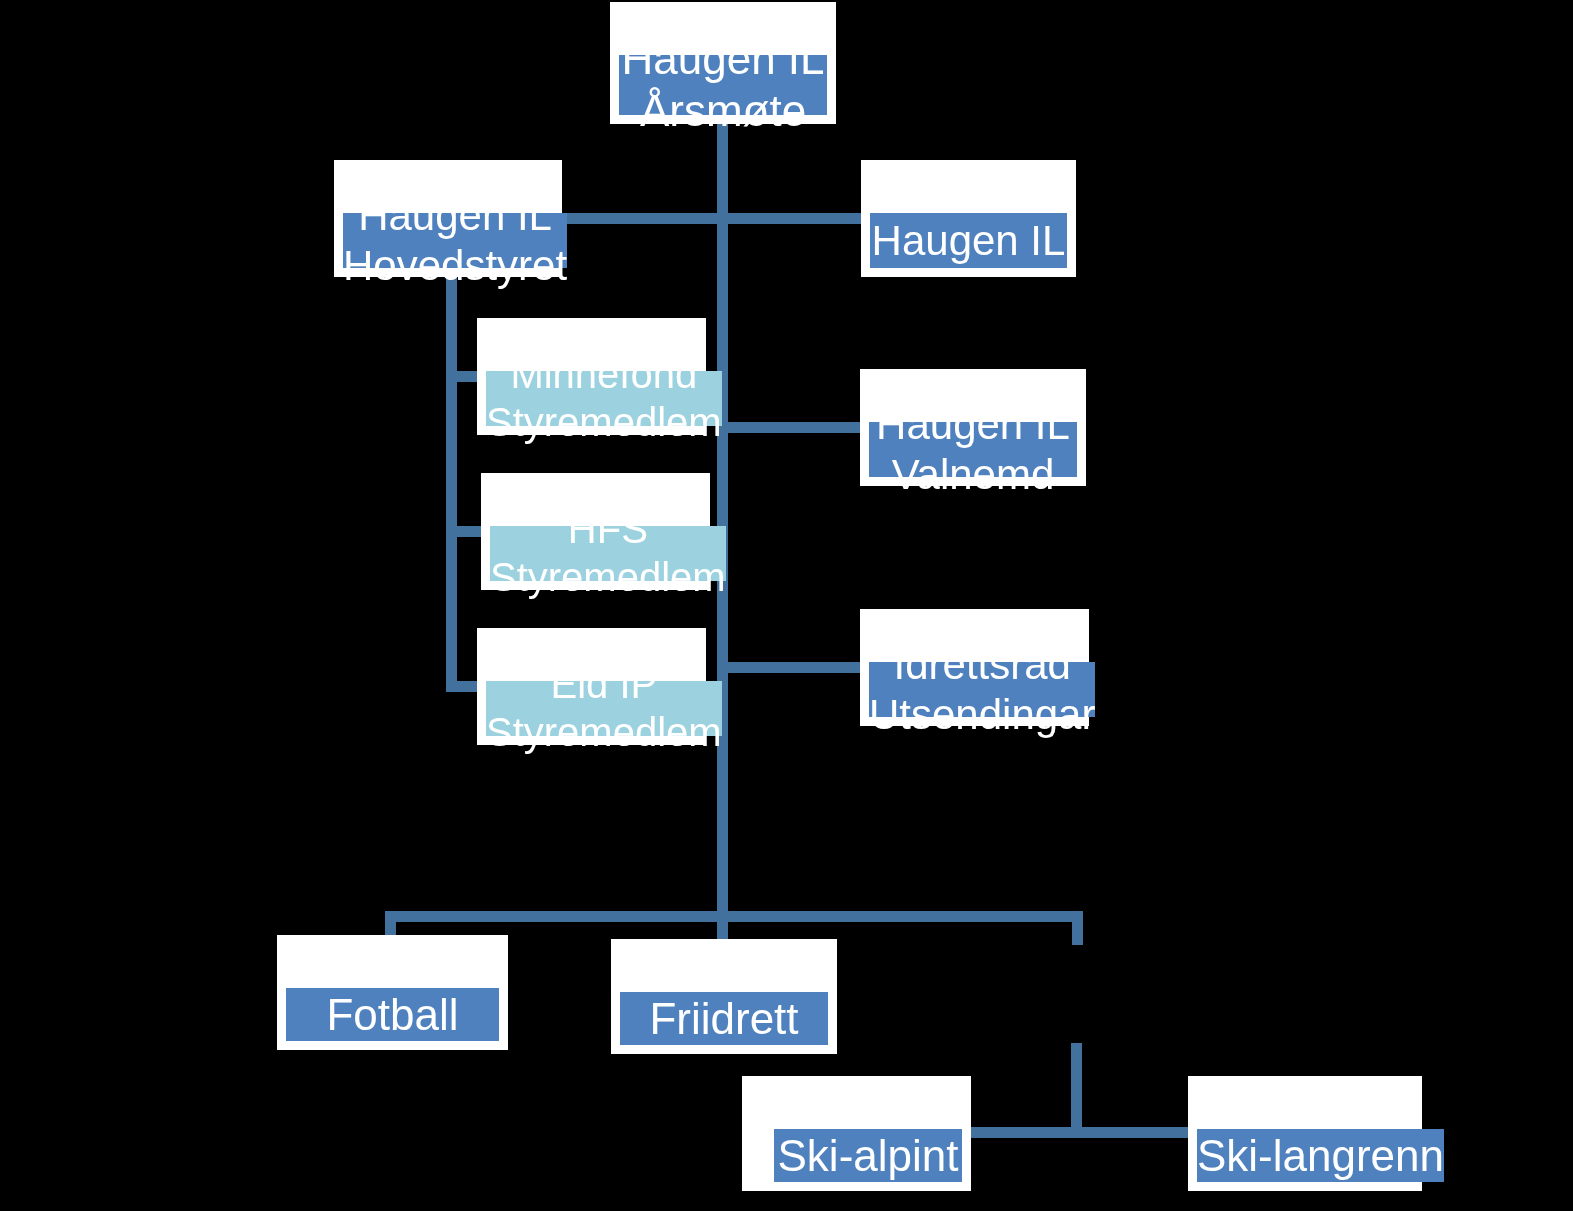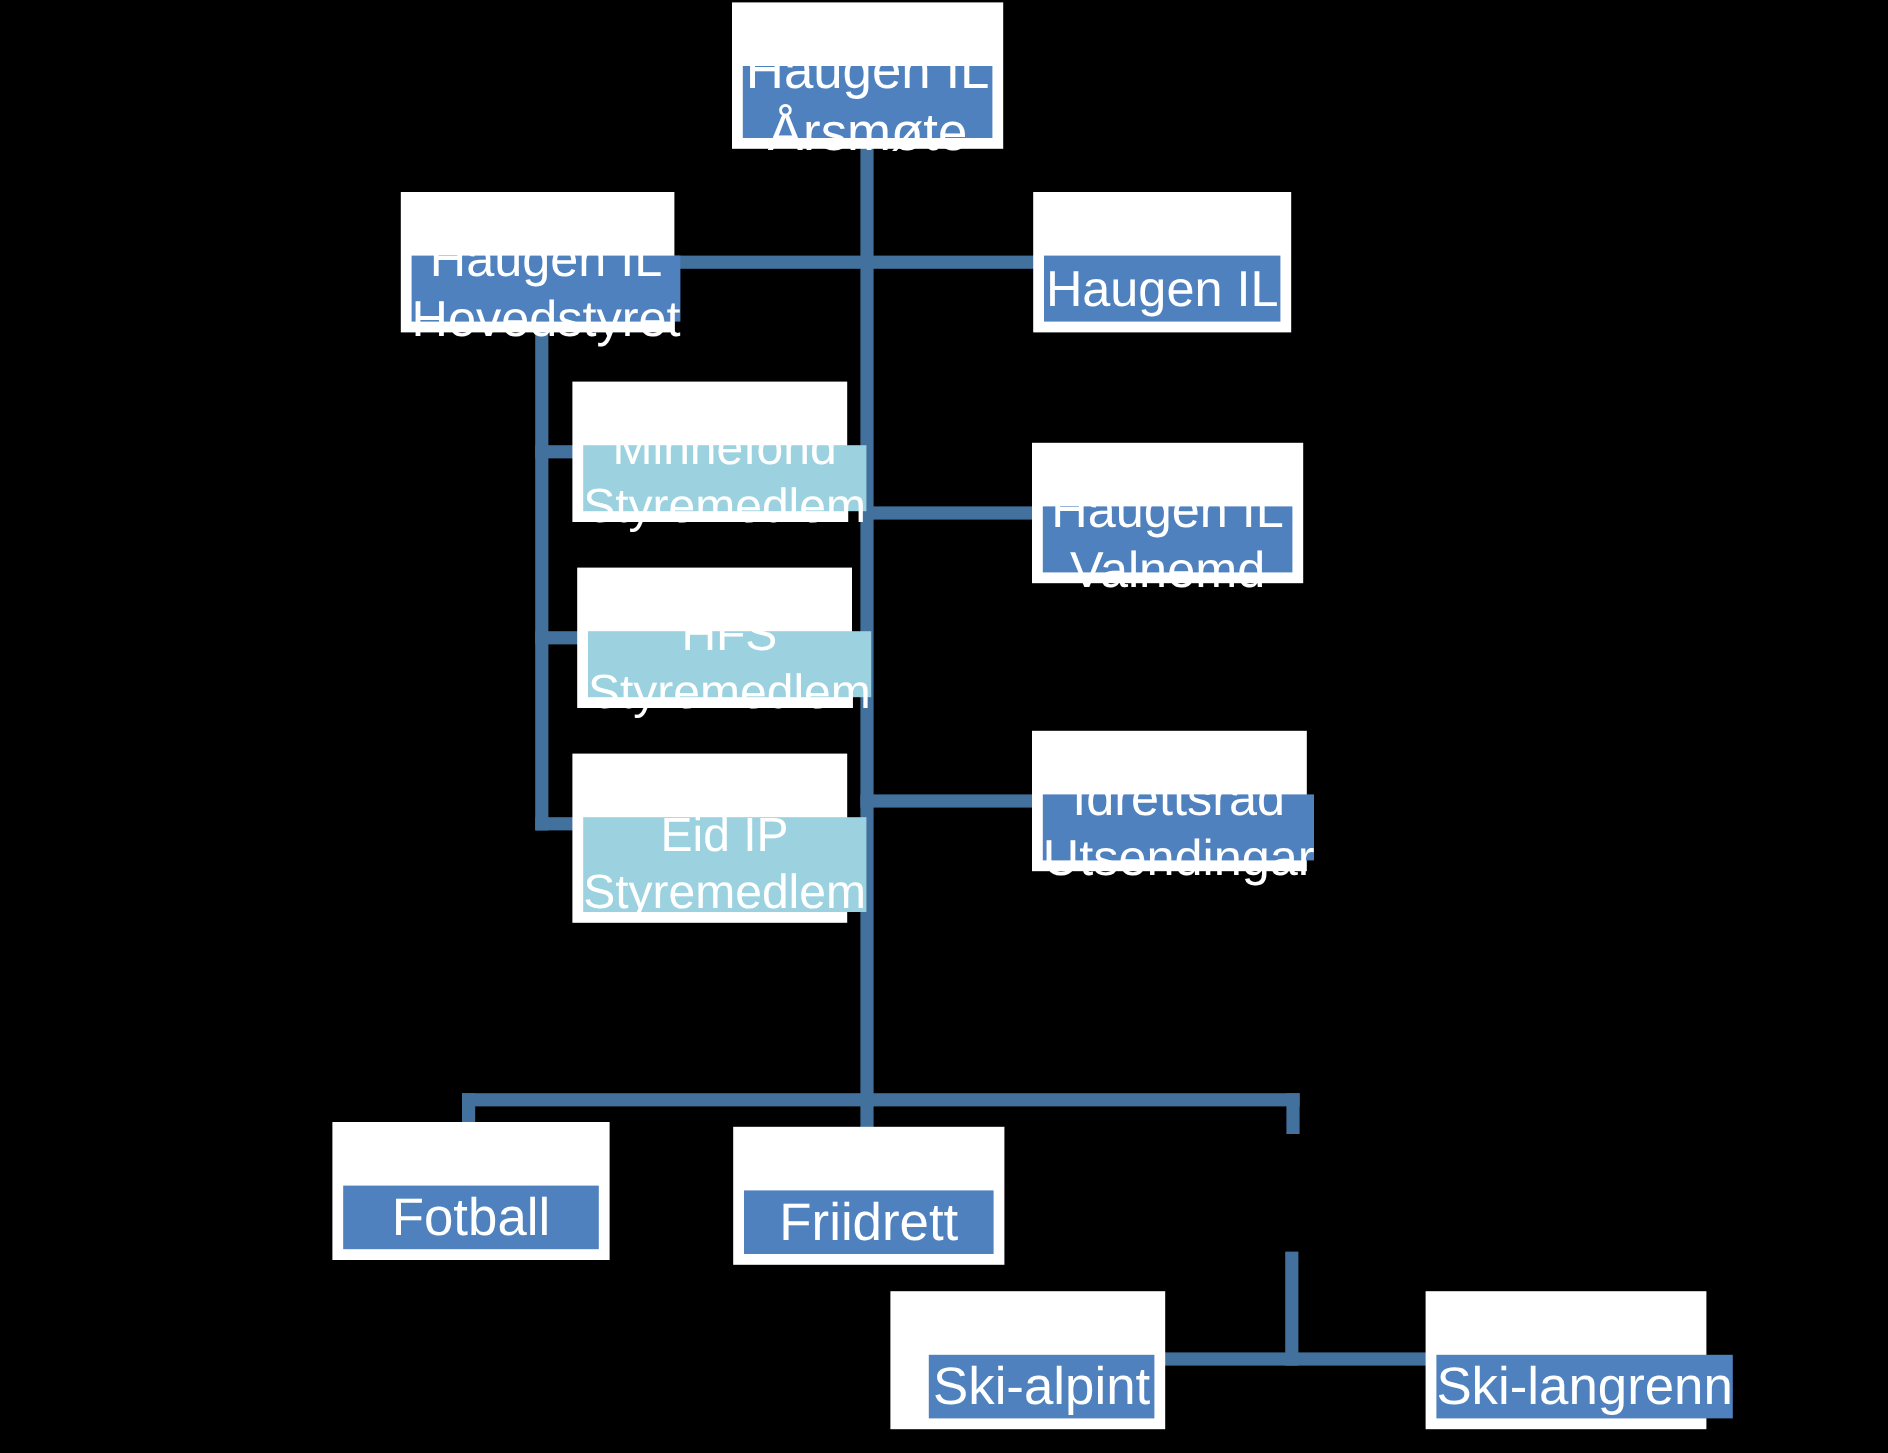--- a/index.html
+++ b/index.html
@@ -122,21 +122,21 @@
     </div>
   </div>
 
   <div class="node light t40" style="left:481px; top:473px; width:229px; height:117px;">
     <div class="fill">
       <span class="ln">HFS</span>
       <span class="ln">Styremedlem</span>
     </div>
   </div>
 
-  <div class="node light t40" style="left:477px; top:628px; width:229px; height:141px;">
+  <div class="node light t40" style="left:477px; top:628px; width:229px; height:117px;">
     <div class="fill">
       <span class="ln">Eid IP</span>
       <span class="ln">Styremedlem</span>
     </div>
   </div>
 
   <div class="node dark t42" style="left:860px; top:609px; width:229px; height:117px;">
     <div class="fill">
       <span class="ln">Idrettsråd</span>
       <span class="ln">Utsendingar</span>

